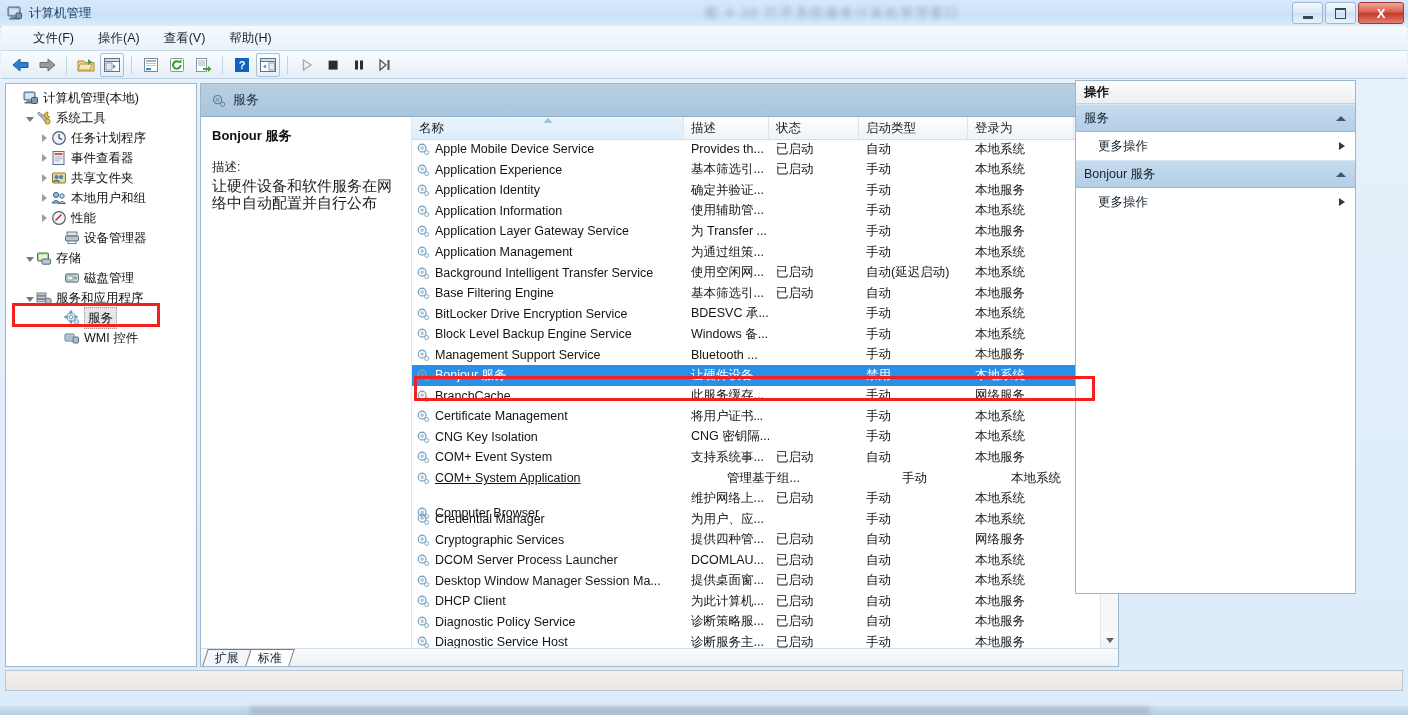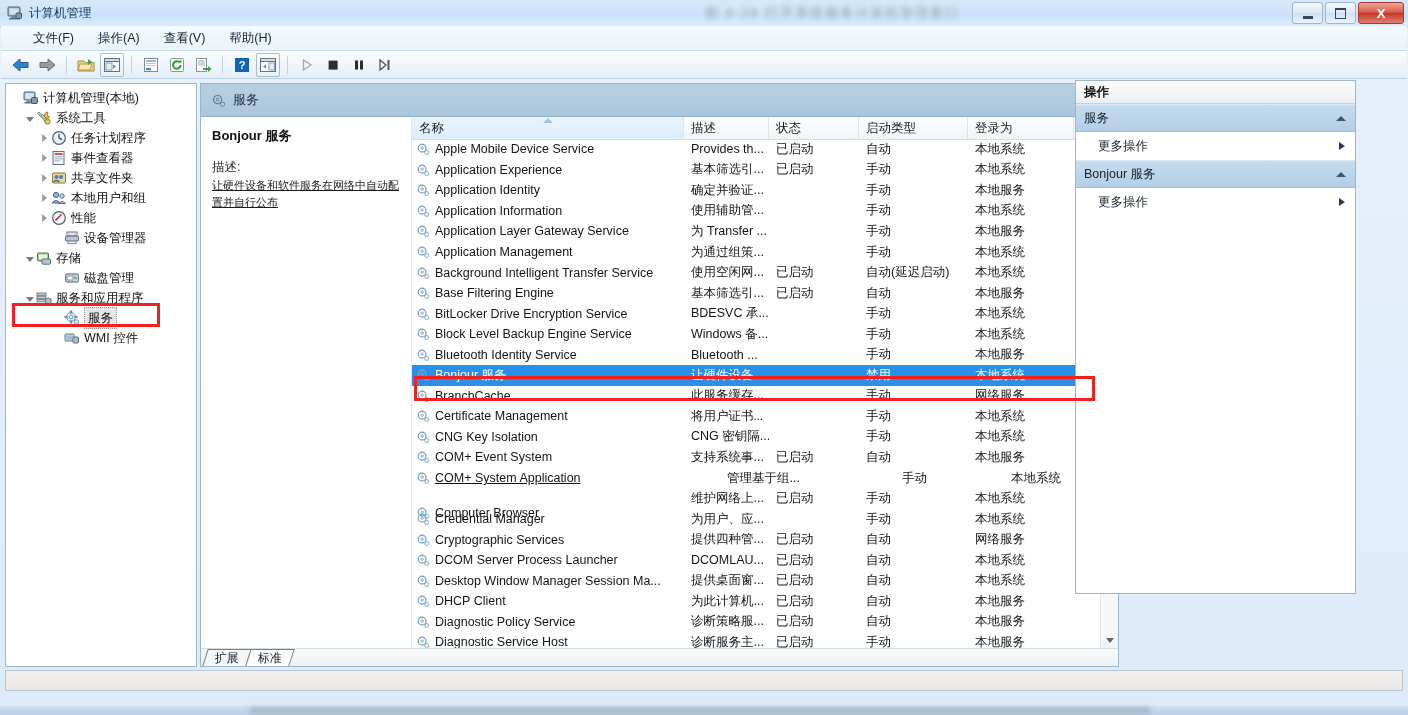--- a/index.html
+++ b/index.html
@@ -99,21 +99,21 @@
     height:32px;background:linear-gradient(180deg,#b8cfe2 0%,#aac6dd 100%);
     border-bottom:1px solid #8fb0c9;display:flex;align-items:center;padding-left:10px;
   }
   .c-banner .gear{width:15px;height:15px;margin-right:7px;position:relative;}
   .c-banner span.t{font-size:13px;color:#1a2e3f;}
 
   .c-body{position:absolute;left:0;top:33px;right:0;bottom:17px;display:flex;}
   .c-desc{width:211px;flex:none;padding:10px 8px 0 11px;box-sizing:border-box;border-right:1px solid #dfe7ee;}
   .c-desc h3{margin:0 0 14px 0;font-size:13px;font-weight:bold;color:#101010;}
   .c-desc .dlabel{font-size:12.5px;color:#1c1c1c;margin-bottom:1px;}
-  .c-desc .dtext{font-size:11px;color:#1c1c1c;line-height:17px;text-decoration:underline;}
+  .c-desc .dtext{font-size:15px;color:#1c1c1c;line-height:17px;}
 
   .c-list{flex:1;position:relative;overflow:hidden;}
   .lv-head{
     display:flex;height:22px;
     background:linear-gradient(180deg,#fdfefe 0%,#eef4f9 100%);
     border-bottom:1px solid #d6dfe7;
   }
   .lv-head .hc{
     border-right:1px solid #dde4ea;box-sizing:border-box;
     font-size:12.5px;color:#1a1a1a;line-height:22px;padding-left:7px;
@@ -693,21 +693,21 @@
                 <div class="cc" style="width: 109px;">手动</div>
                 <div class="cc" style="width: 106px;">本地系统</div>
               </div>
               <div class="lvrow">
                 <div class="cc name" style="width: 272px;">
                   <span class="svcicon"><svg width="14" height="14" viewBox="0 0 16 16">
                       <circle cx="7" cy="7" r="4.4" fill="none" stroke="#7aa6c4" stroke-width="1.5"></circle>
                       <circle cx="7" cy="7" r="1.4" fill="none" stroke="#7aa6c4" stroke-width="1.1"></circle>
                       <circle cx="12.2" cy="12" r="2.3" fill="none" stroke="#7aa6c4" stroke-width="1.1"></circle>
                     </svg></span>
-                  <span>Bluetooth Identity Service</span>
+                  <span>Management Support Service</span>
                 </div>
                 <div class="cc" style="width: 85px;">Bluetooth ...</div>
                 <div class="cc" style="width: 90px;"></div>
                 <div class="cc" style="width: 109px;">手动</div>
                 <div class="cc" style="width: 106px;">本地服务</div>
               </div>
               <div class="lvrow sel">
                 <div class="cc name" style="width: 272px;">
                   <span class="svcicon"><svg width="14" height="14" viewBox="0 0 16 16">
                       <circle cx="7" cy="7" r="4.4" fill="none" stroke="#7aa6c4" stroke-width="1.5"></circle>

